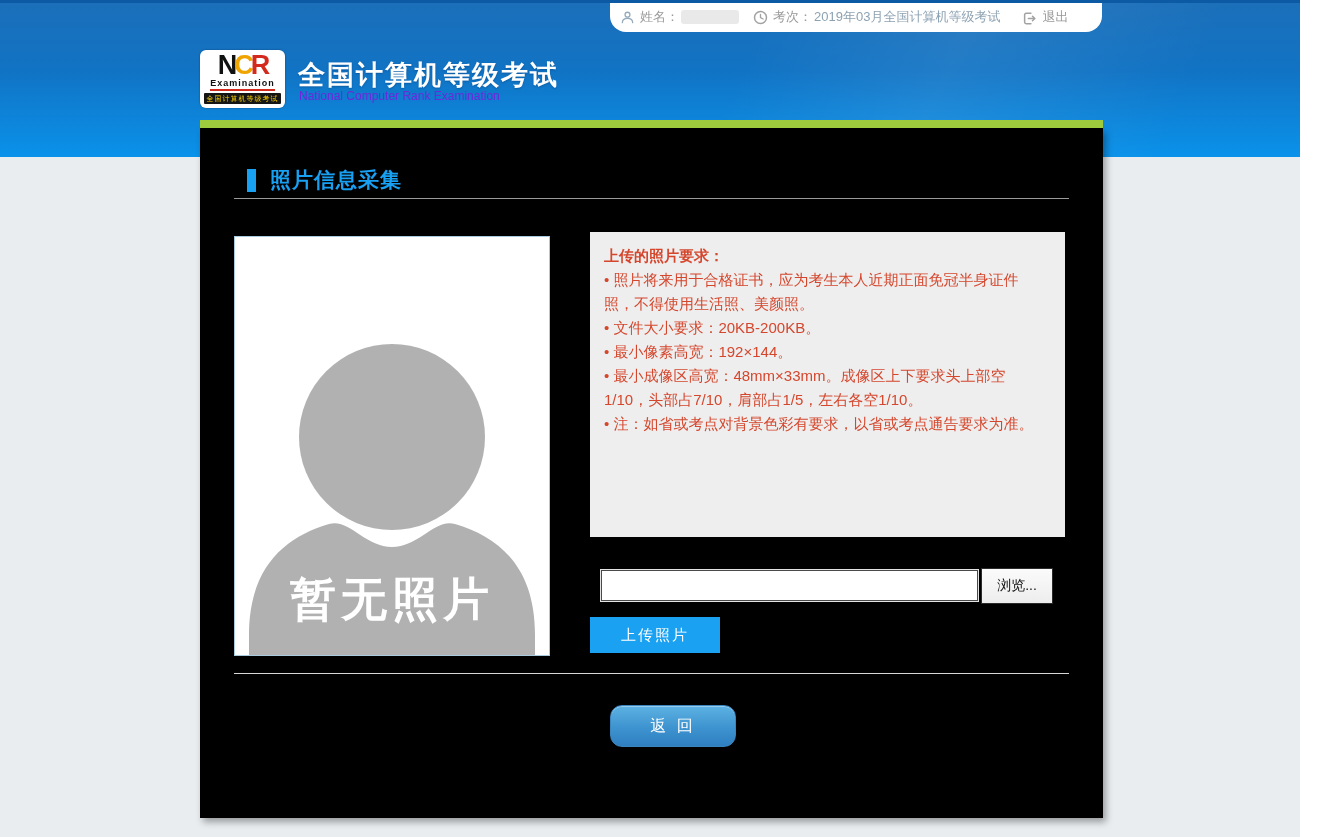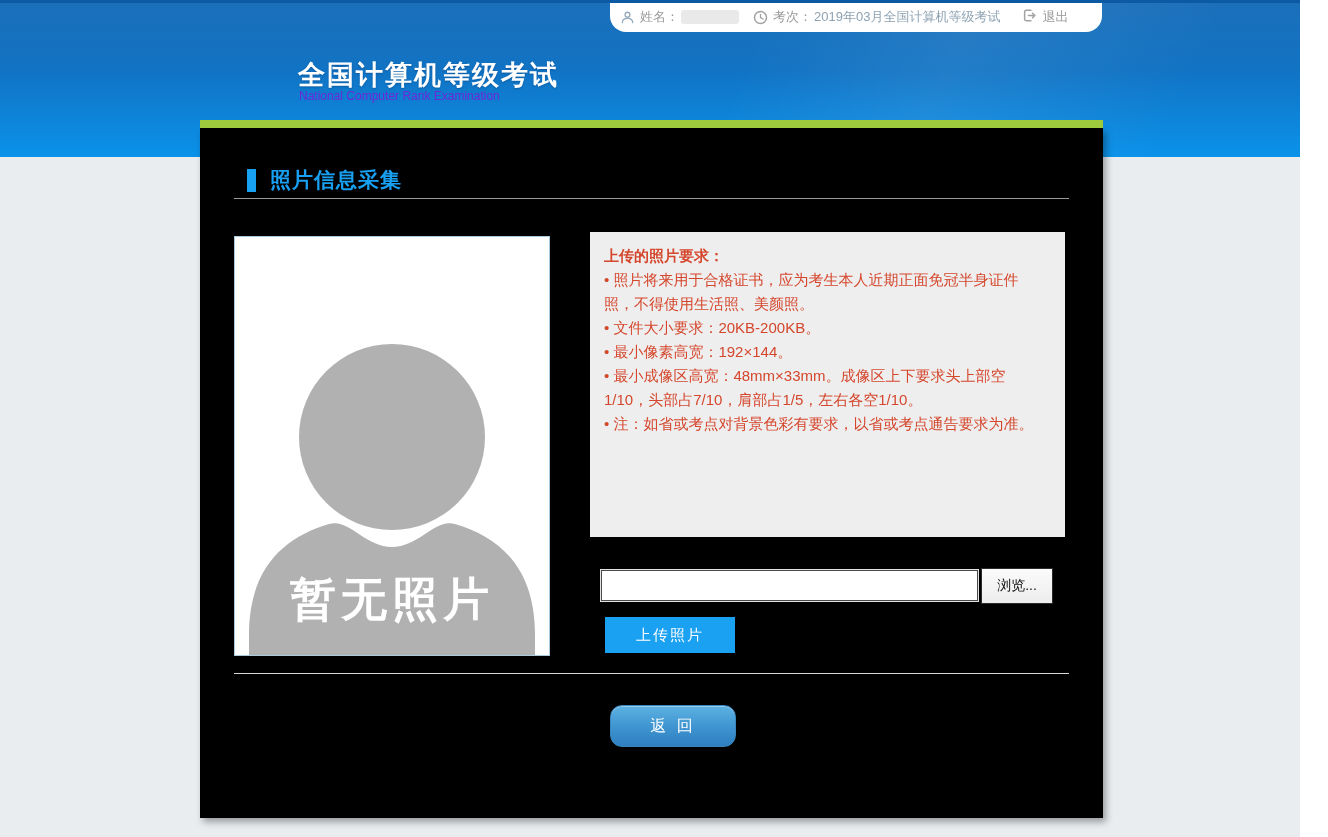--- a/index.html
+++ b/index.html
@@ -15,21 +15,21 @@
   .top-line { position:absolute; top:0; left:0; width:1328px; height:3px; background:#0d5aa4; z-index:5; }
 
   
   .user-tab { position:absolute; top:2px; left:610px; width:492px; height:30px; background:#ffffff;
               border-radius:0 0 16px 16px; display:flex; align-items:center; z-index:4;
               font-size:13px; color:#999; padding:0 14px 0 10px; }
   .user-tab .icon { display:inline-flex; margin-right:5px; }
   .user-tab .lbl { white-space:nowrap; }
   .name-blob { width:58px; height:14px; background:#e9e9e9; border-radius:3px; margin:0 14px 0 2px; }
   .session-value { color:#8da2b2; margin-left:2px; white-space:nowrap; }
-  .logout-group { display:flex; align-items:flex-start; margin-left:22px; cursor:pointer; }
+  .logout-group { display:flex; align-items:flex-end; margin-left:22px; cursor:pointer; }
   .logout-group .lbl { margin-left:5px; }
 
   
   .logo-box { position:absolute; top:50px; left:200px; width:85px; height:58px; background:#fff;
               border-radius:6px; z-index:3; display:flex; flex-direction:column; align-items:center;
               padding-top:2px; box-shadow:0 0 2px rgba(0,0,0,.4); overflow:hidden; }
   .logo-letters { font-weight:bold; font-size:27px; line-height:26px; letter-spacing:-3px; }
   .logo-letters .l-n { color:#111; }
   .logo-letters .l-c { color:#f0a400; }
   .logo-letters .l-r { color:#d42a1e; }
@@ -63,21 +63,21 @@
   .req-panel p { margin:0; }
 
   
   .file-field { position:absolute; top:442px; left:401px; width:377px; height:31px; background:#fff;
                 border:1px solid #4a4a4a; outline:1px solid #e3e3e3; font-size:14px; padding:0 6px;
                 font-family:"Liberation Sans","DejaVu Sans",sans-serif; }
   .browse-btn { position:absolute; top:440px; left:781px; width:72px; height:36px;
                 background:linear-gradient(180deg,#fbfbfb,#ededed); border:1px solid #2b2b2b;
                 font-size:14px; color:#111; cursor:pointer;
                 font-family:"Liberation Sans","DejaVu Sans",sans-serif; }
-  .upload-btn { position:absolute; top:489px; left:405px; width:130px; height:36px; background:#1aa1f2;
+  .upload-btn { position:absolute; top:489px; left:390px; width:130px; height:36px; background:#1aa1f2;
                 border:none; color:#fff; font-size:15px; letter-spacing:2px; cursor:pointer;
                 font-family:"Liberation Sans","DejaVu Sans",sans-serif; }
 
   .divider-2 { position:absolute; top:545px; left:34px; width:835px; height:0; border-top:1px solid #d7d7d7; }
 
   .back-row { position:absolute; top:577px; left:0; width:903px; text-align:center; }
   .back-btn { width:126px; height:42px; background:linear-gradient(180deg,#5db2e2 0%,#3d93cf 55%,#2f7fc0 100%);
               border:1px solid #3a85bd; border-radius:12px; color:#fff; font-size:16px; letter-spacing:3px;
               cursor:pointer; box-shadow:0 1px 2px rgba(0,0,0,.25), inset 0 1px 0 rgba(255,255,255,.35);
               font-family:"Liberation Sans","DejaVu Sans",sans-serif;margin-left:43px; }
@@ -112,20 +112,25 @@
       <span class="icon" style="margin-right:0;">
         <svg width="15" height="15" viewBox="0 0 16 16">
           <path d="M9.5 2.5 H4.5 C3.4 2.5 2.8 3.1 2.8 4.2 V11.8 C2.8 12.9 3.4 13.5 4.5 13.5 H9.5" fill="none" stroke="#a2a2a2" stroke-width="1.6" stroke-linecap="round"></path>
           <path d="M6.8 8 H13.6 M11.2 5.6 L13.7 8 L11.2 10.4" fill="none" stroke="#a2a2a2" stroke-width="1.6" stroke-linecap="round" stroke-linejoin="round"></path>
         </svg>
       </span>
       <span class="lbl">退出</span>
     </span>
   </div>
 
+  <div class="logo-box">
+    <div class="logo-letters"><span class="l-n">N</span><span class="l-c">C</span><span class="l-r">R</span></div>
+    <div class="logo-exam">Examination</div>
+    <div class="logo-cn">全国计算机等级考试</div>
+  </div>
   <div class="site-title">全国计算机等级考试</div>
   <div class="site-subtitle">National Computer Rank Examination</div>
 
   <div class="green-bar"></div>
 
   <div class="card">
 
     <div class="section-head">
       <span class="section-marker"></span>
       <span class="section-title">照片信息采集</span>

